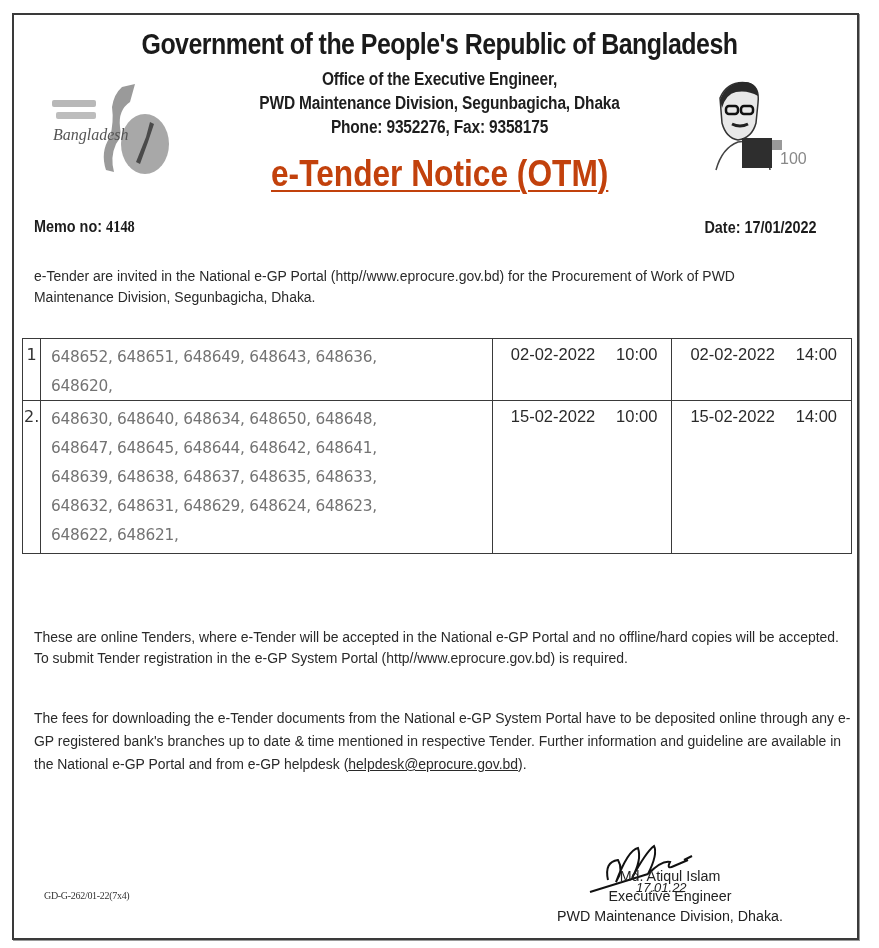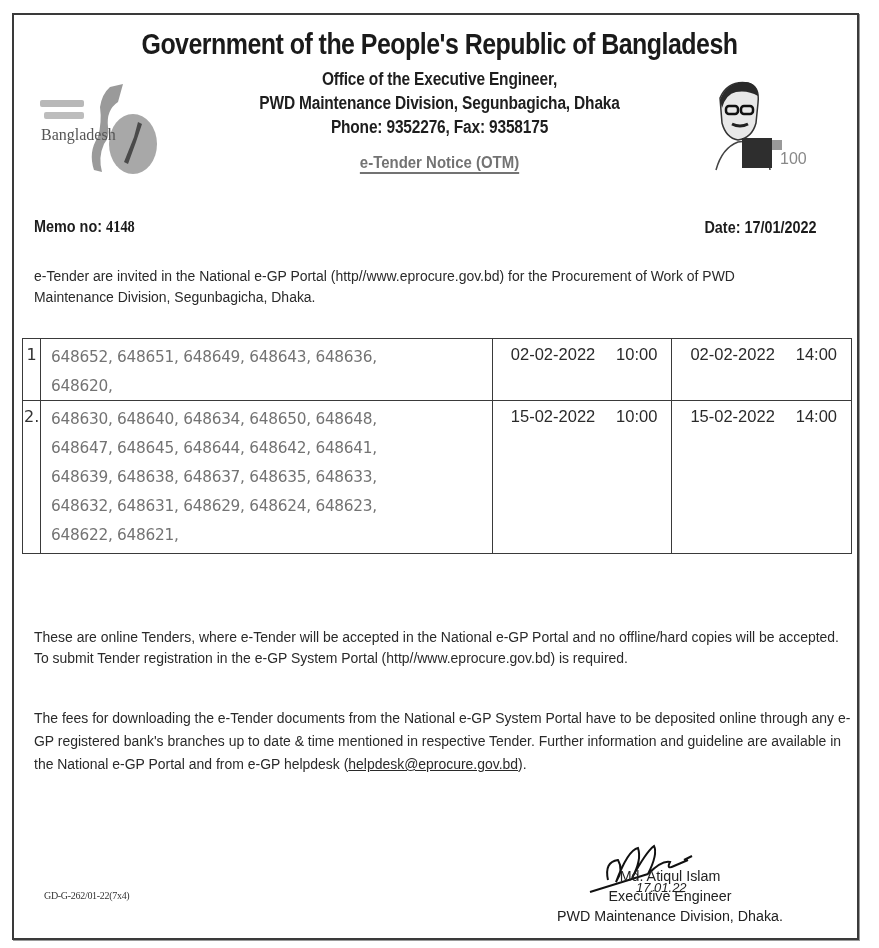--- a/index.html
+++ b/index.html
@@ -6,24 +6,24 @@
   body { width: 879px; height: 948px; position: relative; overflow: hidden;
          font-family: "Liberation Sans", sans-serif; color: #1c1c1c; }
   .frame { position: absolute; left: 12px; top: 13px; width: 843px; height: 923px;
            border: 2px solid #3a3a3a; box-shadow: 1px 1px 0 #9a9a9a; background: #fff; }
   .abs { position: absolute; }
   .condensed { transform-origin: left top; }
   .gov-title { left: 0; width: 879px; top: 28px; text-align: center; font-size: 29px; font-weight: bold;
                letter-spacing: -0.6px; color: #1a1a1a; transform: scaleX(0.86); }
   .sub { left: 0; width: 879px; text-align: center; font-size: 18px; font-weight: bold; color: #1e1e1e;
          transform: scaleX(0.86); letter-spacing: -0.2px; }
-  .notice-title { left: 0; width: 879px; top: 153px; text-align: center; font-size: 17px; font-weight: bold; color: #737373; }
+  .notice-title { left: 0; width: 879px; top: 153px; text-align: center; font-size: 36px; font-weight: bold; color: #c2410c; }
   .notice-title span { text-decoration: underline; text-decoration-thickness: 2px; text-underline-offset: 4px;
                        display: inline-block; transform: scaleX(0.88); }
-  .logo-left { left: 28px; top: 82px; width: 135px; height: 95px; }
+  .logo-left { left: 40px; top: 82px; width: 135px; height: 95px; font-style: italic; }
   .logo-right { left: 708px; top: 78px; width: 105px; height: 95px; }
   .memo { left: 34px; top: 218px; font-size: 16px; font-weight: bold; transform: scaleX(0.9); transform-origin: left top; }
   .memo .num { font-family: "Liberation Serif", serif; font-weight: bold; font-size: 16px; }
   .date { right: 62px; top: 219px; font-size: 16px; font-weight: bold; transform: scaleX(0.9); transform-origin: right top; }
   .para { left: 34px; width: 890px; font-size: 15.5px; line-height: 21px; color: #2a2a2a;
           transform: scaleX(0.9); transform-origin: left top; }
   table.tenders { position: absolute; left: 22px; top: 338px; width: 830px; border-collapse: collapse; }
   table.tenders td, table.tenders th { border: 1.5px solid #3a3a3a; vertical-align: top; padding: 0; }
   table.tenders th { font-weight: bold; font-size: 15.5px; height: 47px; color: #222; }
   .th-inner { transform: scaleX(0.92); display: block; }

